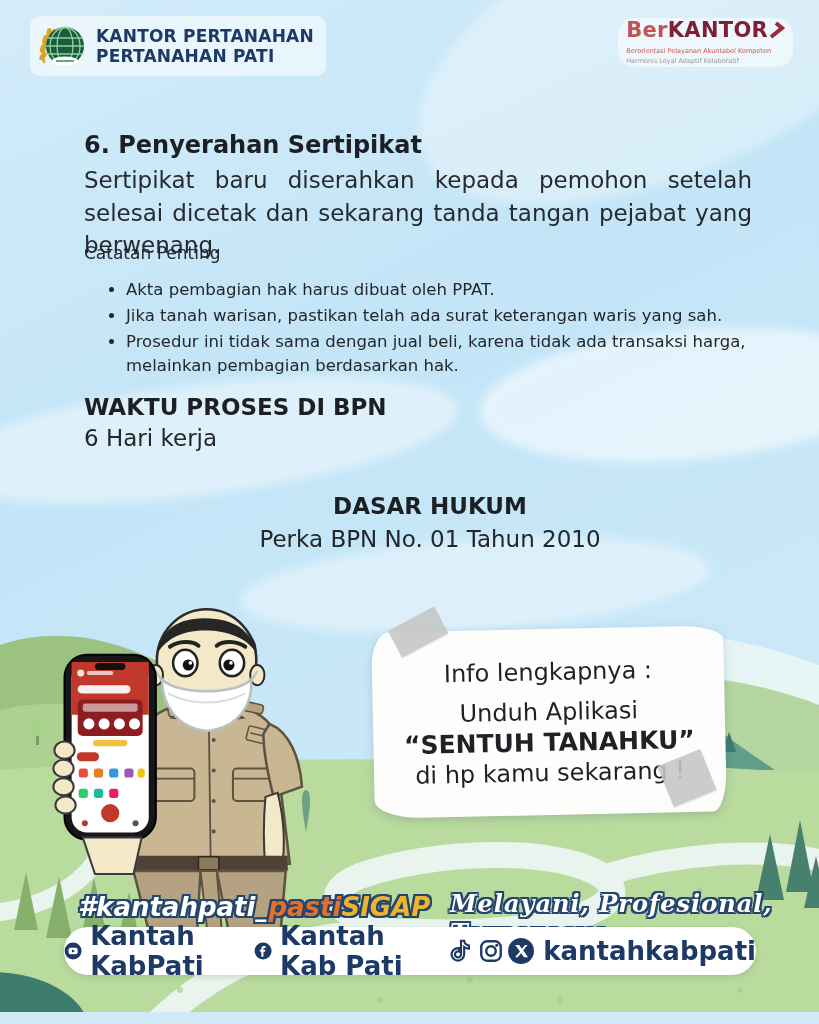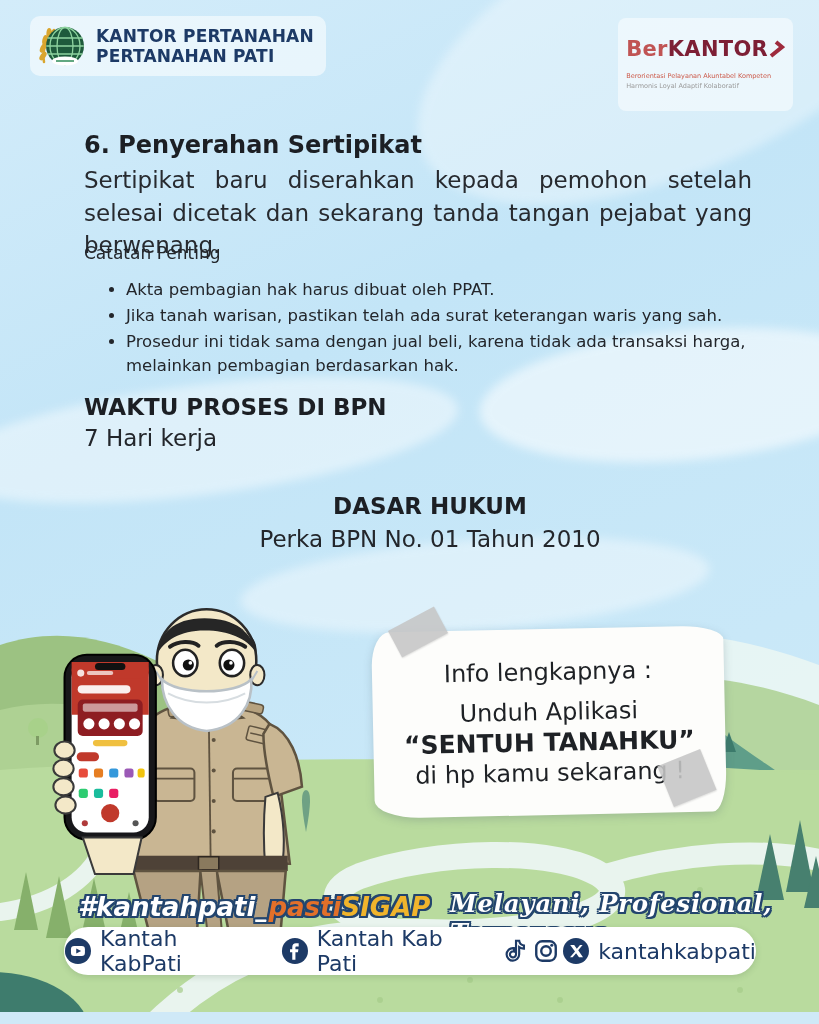--- a/index.html
+++ b/index.html
@@ -7,25 +7,25 @@
     background:linear-gradient(155deg,#d3ecfa 0%,#c3e5f7 35%,#c9e8f8 70%,#cfeaf8 100%);}
   .abs{position:absolute;}
 
   
   .cloud{position:absolute;background:#fff;border-radius:50%;filter:blur(5px);}
 
   
   .org-block{left:30px;top:16px;display:flex;align-items:center;gap:10px;
     background:rgba(255,255,255,.55);border-radius:10px;padding:4px 12px 4px 4px;}
   .org-name{color:#1d3a66;font-weight:800;font-size:17px;line-height:1.18;letter-spacing:.2px;}
-  .berakhlak{right:26px;top:18px;background:rgba(255,255,255,.5);border-radius:8px;padding:19px 8px;text-align:left;}
+  .berakhlak{right:26px;top:18px;background:rgba(255,255,255,.5);border-radius:16px;padding:0 8px;text-align:left;}
   .berakhlak-word{font-size:21px;font-weight:800;letter-spacing:.3px;display:flex;align-items:center;}
   .ber{color:#c05454;}
   .akhlak{color:#7d1f35;}
-  .berakhlak-vals{font-size:6.5px;color:#9b9b9b;line-height:1.5;margin-top:11px;}
+  .berakhlak-vals{font-size:6.5px;color:#9b9b9b;line-height:1.5;margin-top:5px;}
   .berakhlak-vals .v1{color:#cc5a4a;}
 
   
   .step-title{left:84px;top:131px;font-size:24px;font-weight:700;color:#1c1f24;}
   .step-desc{left:84px;top:164px;width:668px;font-size:23px;line-height:1.42;color:#272a2f;text-align:justify;}
   .notes-title{left:84px;top:243px;font-size:17px;color:#23262b;}
   .notes-list{left:86px;top:262px;width:650px;margin:16px;padding:0 0 0 24px;font-size:16.5px;line-height:1.45;color:#23262b;}
   .notes-list li{margin-bottom:2px;}
   .pt-title{left:84px;top:394px;font-size:23px;font-weight:700;color:#1c1f24;}
   .pt-value{left:84px;top:425px;font-size:23px;color:#23262b;}
@@ -54,21 +54,21 @@
       -2px 0 0 #23456e,2px 0 0 #23456e,0 -2px 0 #23456e,0 2px 0 #23456e;}
   .hashtag{left:78px;top:892px;font-size:26px;z-index:8;}
   .hashtag .p2{color:#e2702a;}
   .hashtag .p3{color:#f0b42c;}
   .tagline{left:450px;top:889px;font-size:24px;z-index:8;font-family:"DejaVu Serif",serif;letter-spacing:1px;}
 
   
   .social-bar{left:64px;top:927px;width:692px;height:48px;background:#fff;border-radius:26px;
     display:flex;align-items:center;justify-content:center;gap:26px;z-index:9;
     box-shadow:0 2px 6px rgba(60,90,60,.18);}
-  .social-item{display:flex;align-items:center;gap:8px;color:#1d3a66;font-weight:400;font-size:22px;cursor:pointer;}
+  .social-item{display:flex;align-items:center;gap:8px;color:#1d3a66;font-weight:700;font-size:26px;cursor:pointer;}
   .icon-row{display:flex;align-items:center;gap:3px;}
 
   .char-svg{left:48px;top:598px;z-index:5;}
   .landscape{left:0;top:560px;z-index:1;}
   .content-layer{z-index:3;}
 </style>
 </head>
 <body>
 
 <div class="poster">
@@ -189,21 +189,21 @@
 
   <div class="abs step-title content-layer">6. Penyerahan Sertipikat</div>
   <div class="abs step-desc content-layer">Sertipikat baru diserahkan kepada pemohon setelah selesai dicetak dan sekarang tanda tangan pejabat yang berwenang.</div>
   <div class="abs notes-title content-layer">Catatan Penting</div>
   <ul class="abs notes-list content-layer">
     <li>Akta pembagian hak harus dibuat oleh PPAT.</li>
     <li>Jika tanah warisan, pastikan telah ada surat keterangan waris yang sah.</li>
     <li>Prosedur ini tidak sama dengan jual beli, karena tidak ada transaksi harga, melainkan pembagian berdasarkan hak.</li>
   </ul>
   <div class="abs pt-title content-layer">WAKTU PROSES DI BPN</div>
-  <div class="abs pt-value content-layer">7 Hari kerja</div>
+  <div class="abs pt-value content-layer">6 Hari kerja</div>
   <div class="abs lb-wrap content-layer">
     <div class="lb-title">DASAR HUKUM</div>
     <div class="lb-value">Perka BPN No. 01 Tahun 2010</div>
   </div>
 
   <svg class="abs char-svg" width="305" height="345" viewBox="0 0 300 340">
 
     <path d="M118 128 L98 235 L130 245 L140 135 Z" fill="#c9b693" stroke="#5f5340" stroke-width="2"></path>
 
     <rect x="140" y="92" width="32" height="22" fill="#f3e8c8" stroke="#3a3a3a" stroke-width="2"></rect>

